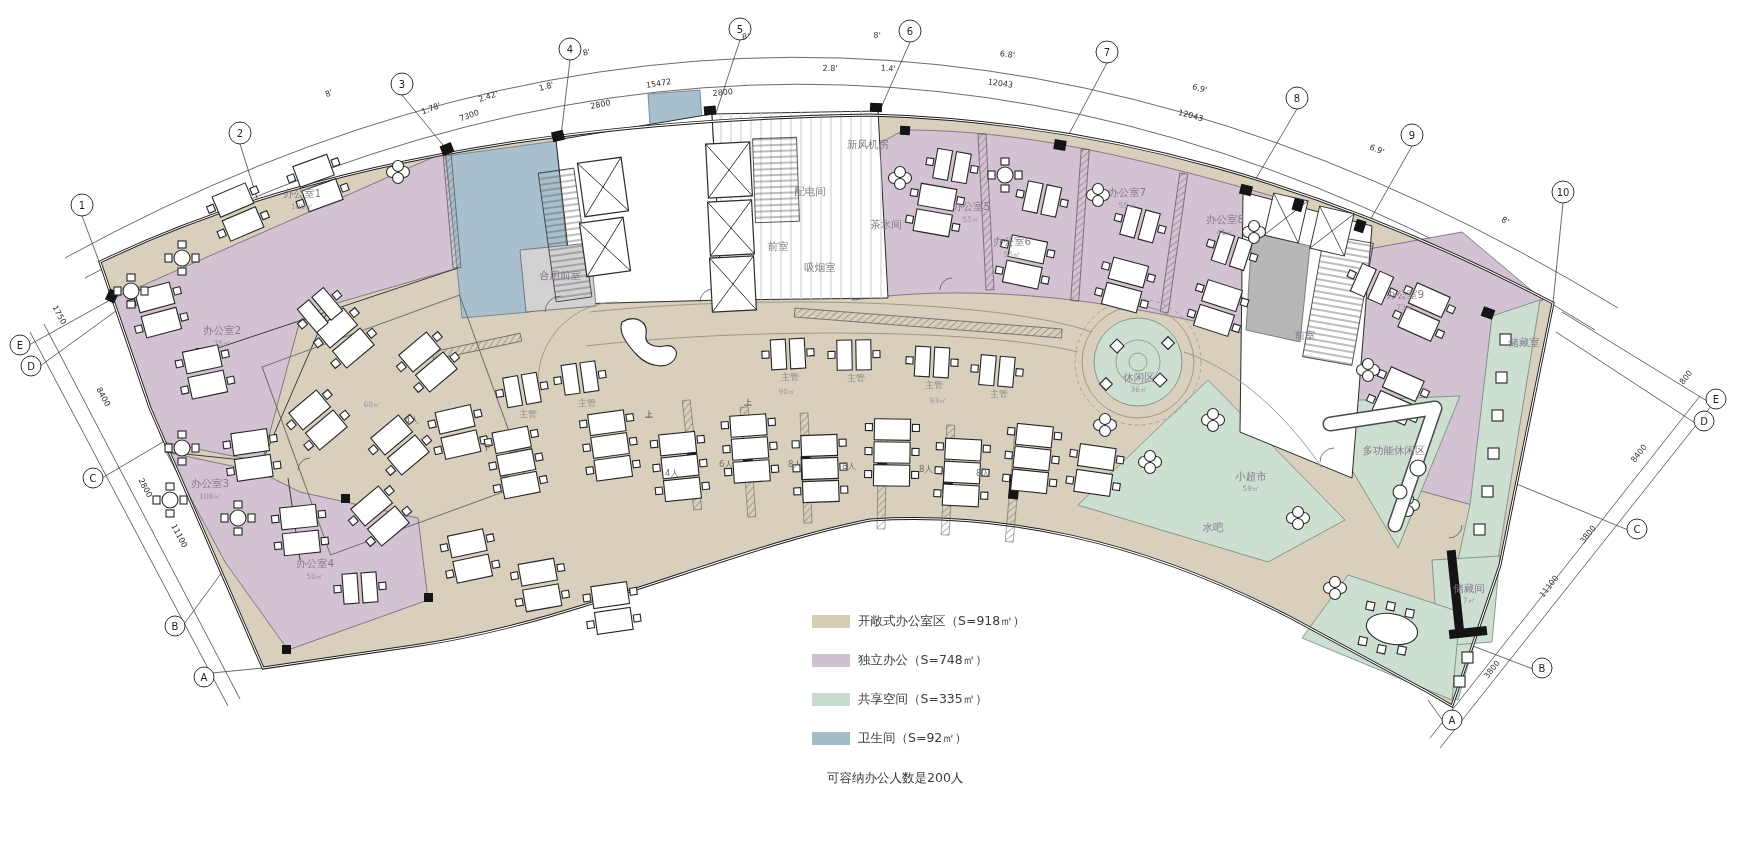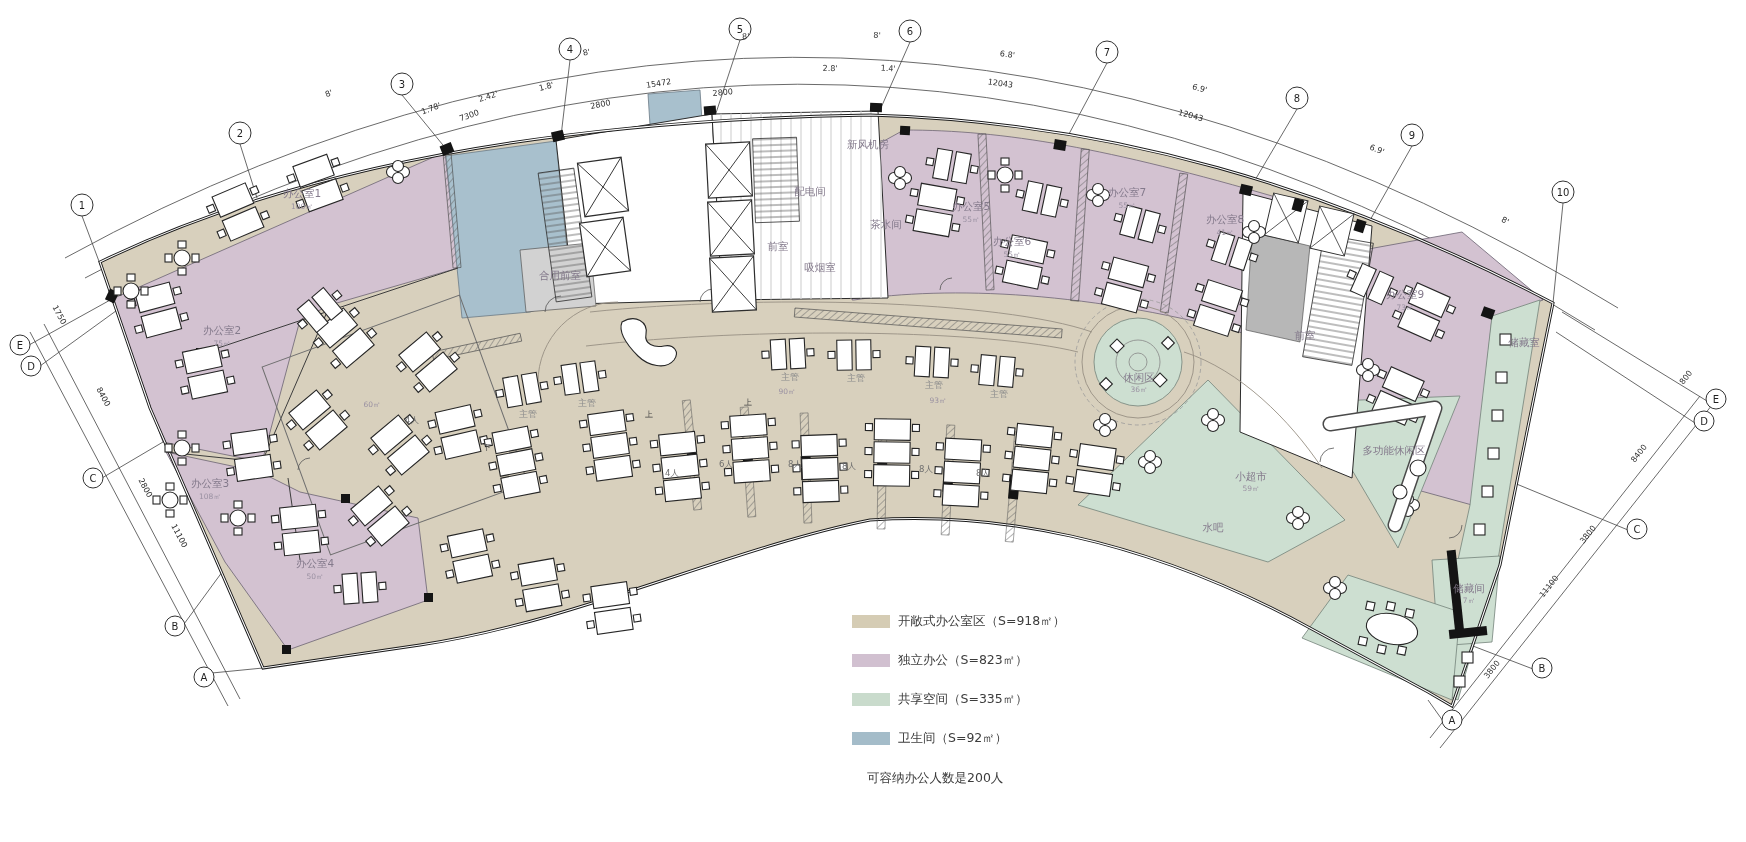--- a/index.html
+++ b/index.html
@@ -17,21 +17,21 @@
   
   .wall{fill:none;stroke:#1b1b1b;stroke-width:3;}
   .wallin{fill:none;stroke:#ffffff;stroke-width:1.1;}
   .thin{stroke:#3d3d3d;stroke-width:1;fill:none;}
   .cor{stroke:#979083;stroke-width:0.9;fill:none;}
   .dimln{stroke:#444;stroke-width:0.8;fill:none;}
   .furn{fill:#ffffff;stroke:#262626;stroke-width:1.1;}
   .blk{fill:#141414;stroke:none;}
   .door{fill:none;stroke:#555;stroke-width:0.8;}
   
-  .legend{position:absolute;left:852px;top:614px;width:360px;}
+  .legend{position:absolute;left:812px;top:614px;width:360px;}
   .lg-row{display:flex;align-items:center;height:14px;margin-bottom:25px;}
   .lg-sw{width:38px;height:13px;margin-right:8px;flex:0 0 auto;}
   .lg-sw0{background:#d5ccb4;}
   .lg-sw1{background:#d1c0d0;}
   .lg-sw2{background:#c9dbcc;}
   .lg-sw3{background:#a4bcc9;}
   .lg-label{font-size:12.5px;color:#3c3c3c;white-space:nowrap;}
   .lg-note{font-size:12.5px;color:#3c3c3c;margin-top:6px;white-space:nowrap;margin-left:15px;}
 </style>
 </head>
@@ -588,21 +588,21 @@
   </g>
 </svg>
 
 <div class="legend">
   <div class="lg-row">
     <div class="lg-sw lg-sw0"></div>
     <div class="lg-label">开敞式办公室区（S=918㎡）</div>
   </div>
   <div class="lg-row">
     <div class="lg-sw lg-sw1"></div>
-    <div class="lg-label">独立办公（S=823㎡）</div>
+    <div class="lg-label">独立办公（S=748㎡）</div>
   </div>
   <div class="lg-row">
     <div class="lg-sw lg-sw2"></div>
     <div class="lg-label">共享空间（S=335㎡）</div>
   </div>
   <div class="lg-row">
     <div class="lg-sw lg-sw3"></div>
     <div class="lg-label">卫生间（S=92㎡）</div>
   </div>
   <div class="lg-note">可容纳办公人数是200人</div>

